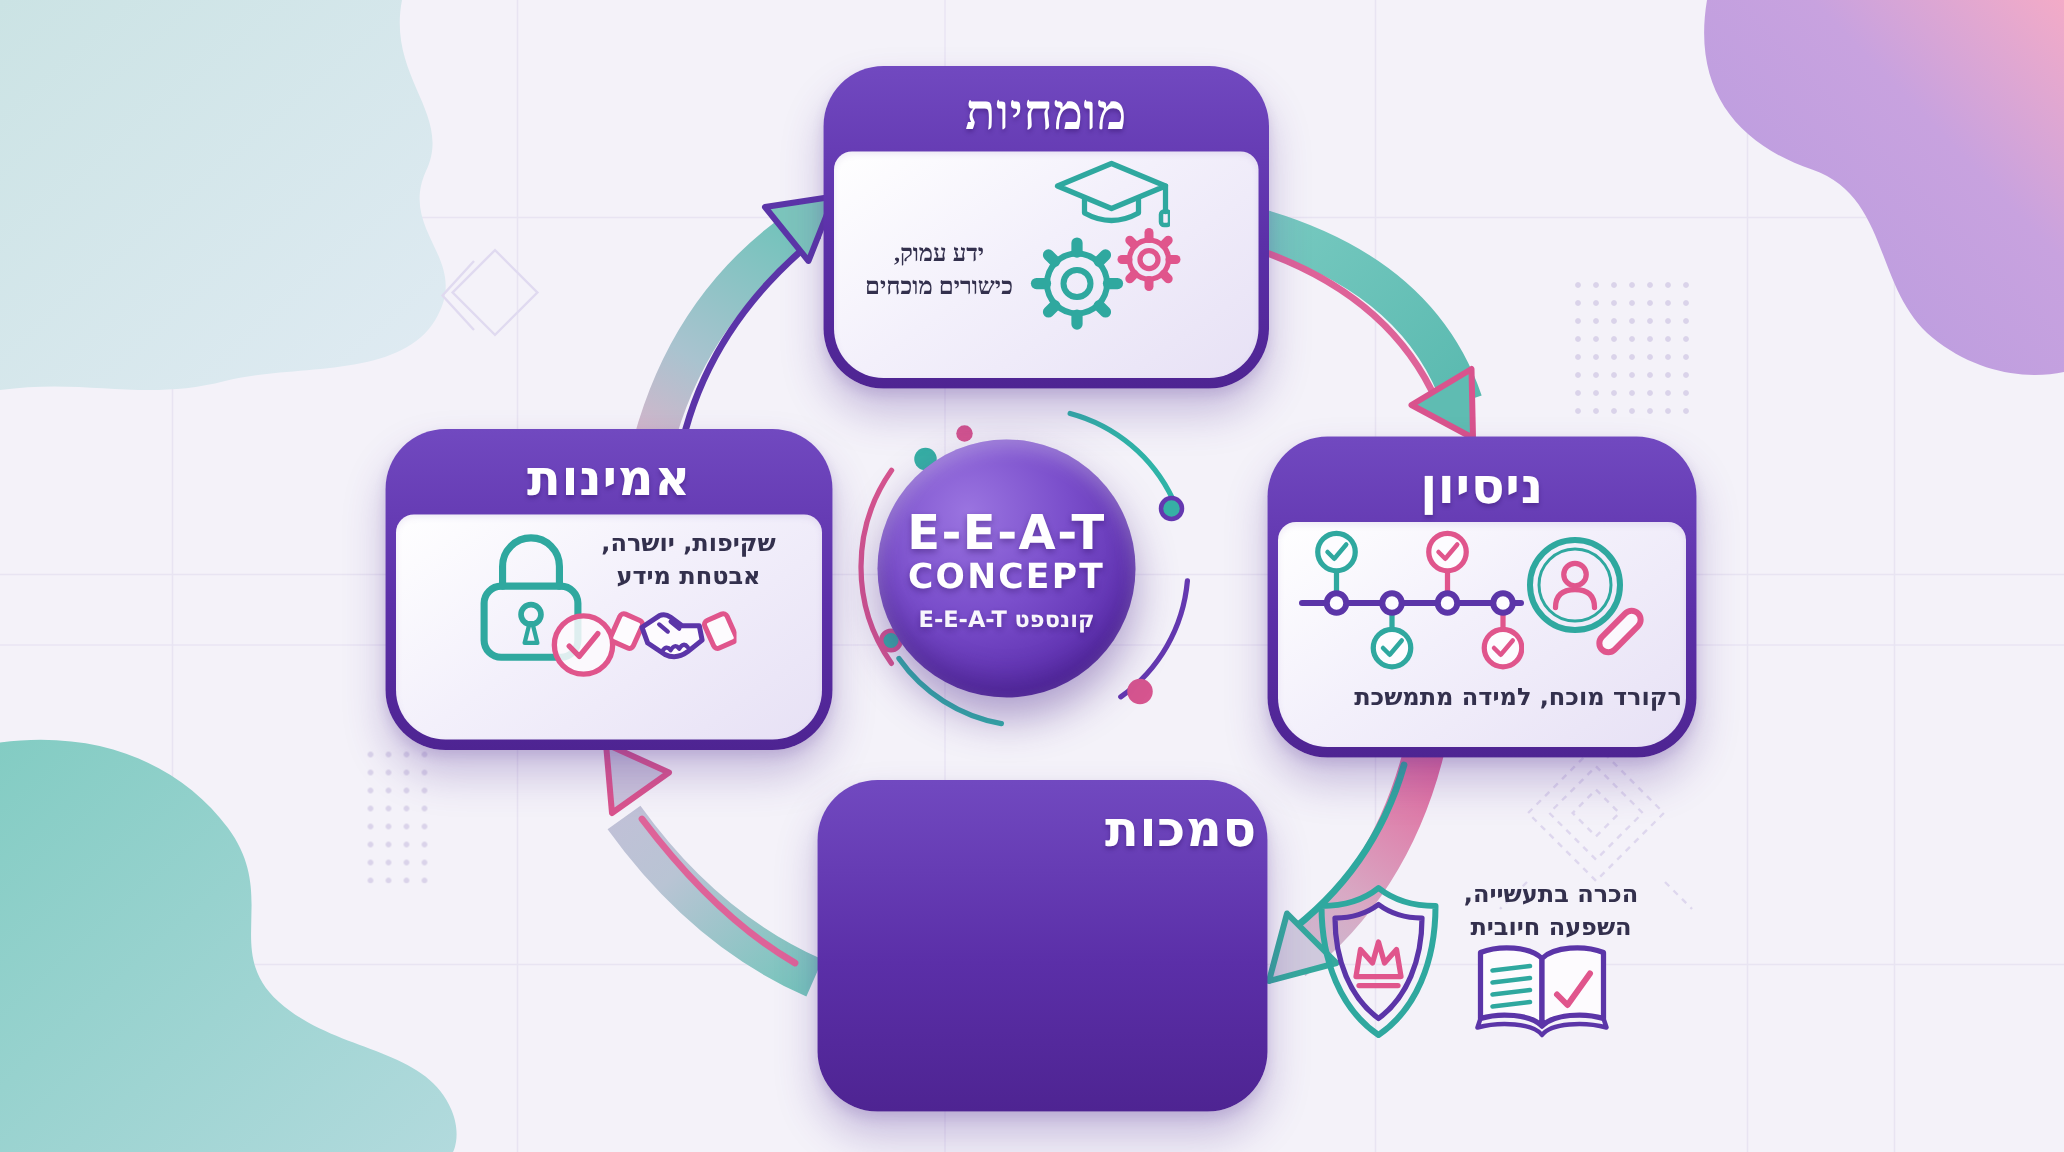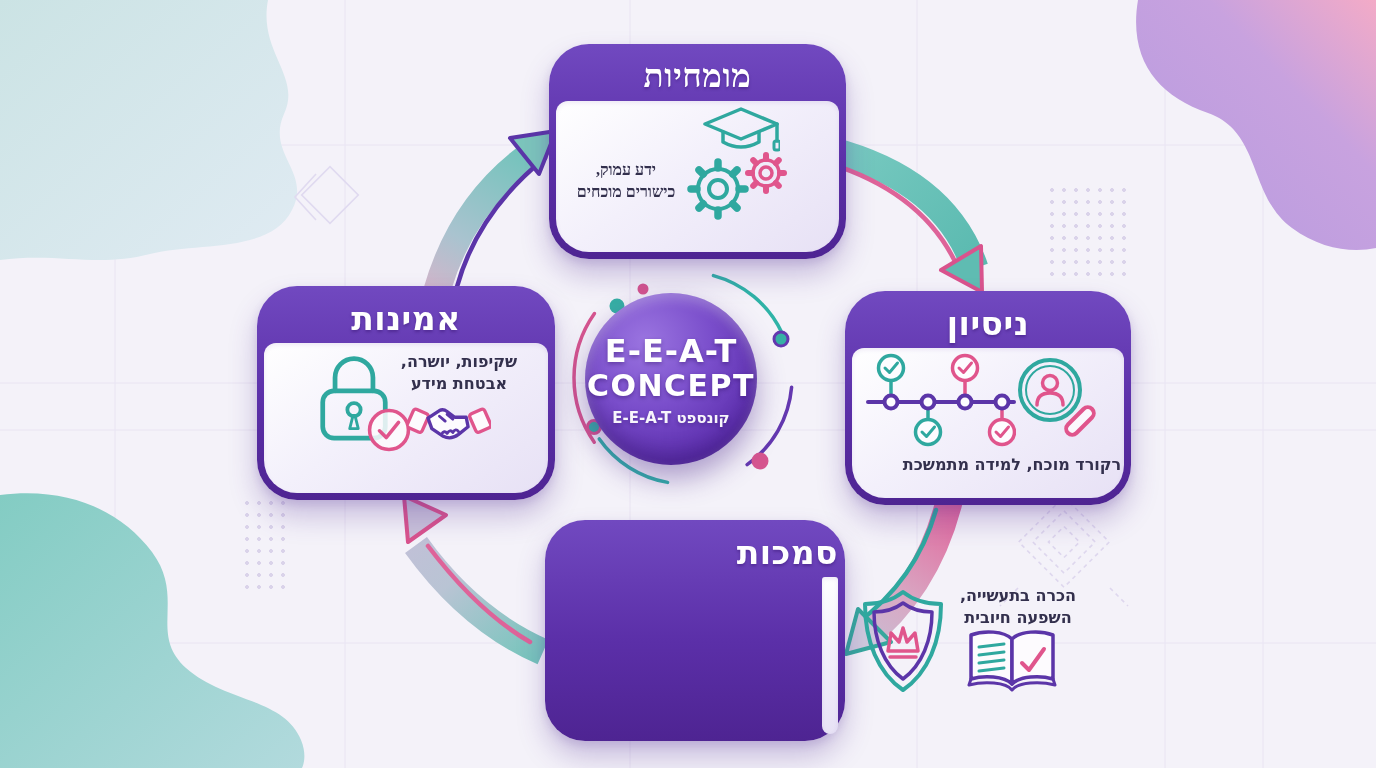--- a/index.html
+++ b/index.html
@@ -14,36 +14,36 @@
 
   
   .card{position:absolute;border-radius:40px;padding:7px;display:flex;flex-direction:column;
         background:linear-gradient(180deg,#7149c0 0%,#5b2fa8 55%,#4e2492 100%);
         box-shadow:0 16px 28px rgba(86,52,150,.28),0 4px 8px rgba(86,52,150,.14);}
   .card-header{height:50px;display:flex;align-items:center;justify-content:center;
         color:#fff;font-size:33px;font-weight:700;letter-spacing:.5px;
         text-shadow:0 2px 3px rgba(40,10,90,.35);}
   .card-body{flex:1;position:relative;border-radius:12px 12px 33px 33px;
         background:linear-gradient(145deg,#ffffff 0%,#f3f0fb 45%,#e7e1f5 100%);
-        box-shadow:inset 0 2px 4px rgba(120,90,180,.12);padding-left:16px;}
+        box-shadow:inset 0 2px 4px rgba(120,90,180,.12);}
   .desc{position:absolute;font-size:16px;font-weight:600;color:#33304d;line-height:1.35;text-align:center;}
 
   .card-top{left:549px;top:44px;width:283px;height:201px;font-family:Liberation Serif, serif;}
   .card-right{left:845px;top:291px;width:272px;height:200px;}
   .card-bottom{left:545px;top:520px;width:286px;height:207px;align-items:flex-end;}
   .card-left{left:257px;top:286px;width:284px;height:200px;}
 
   
   .center-badge{position:absolute;left:585px;top:293px;width:172px;height:172px;border-radius:50%;
         background:radial-gradient(circle at 35% 28%,#9a74e0 0%,#7a4ecb 40%,#5d2fae 75%,#4f2596 100%);
         box-shadow:0 14px 28px rgba(76,40,140,.42),inset 0 6px 12px rgba(255,255,255,.28),inset 0 -12px 18px rgba(46,16,96,.35);
         display:flex;flex-direction:column;align-items:center;justify-content:center;color:#fff;
         text-shadow:0 2px 4px rgba(40,10,90,.4);}
   .center-badge .c1{font-size:32px;font-weight:700;letter-spacing:1px;}
-  .center-badge .c2{font-size:30px;font-weight:700;letter-spacing:1.5px;margin-top:-2px;}
+  .center-badge .c2{font-size:23px;font-weight:700;letter-spacing:1.5px;margin-top:-2px;}
   .center-badge .c3{font-size:15px;font-weight:700;margin-top:6px;opacity:.95;}
 </style>
 </head>
 <body>
 
 <div id="stage">
 
   <svg class="abs" width="1376" height="768" viewBox="0 0 1376 768">
     <defs>
       <linearGradient id="blobTL" x1="0" y1="0" x2="1" y2="1">

